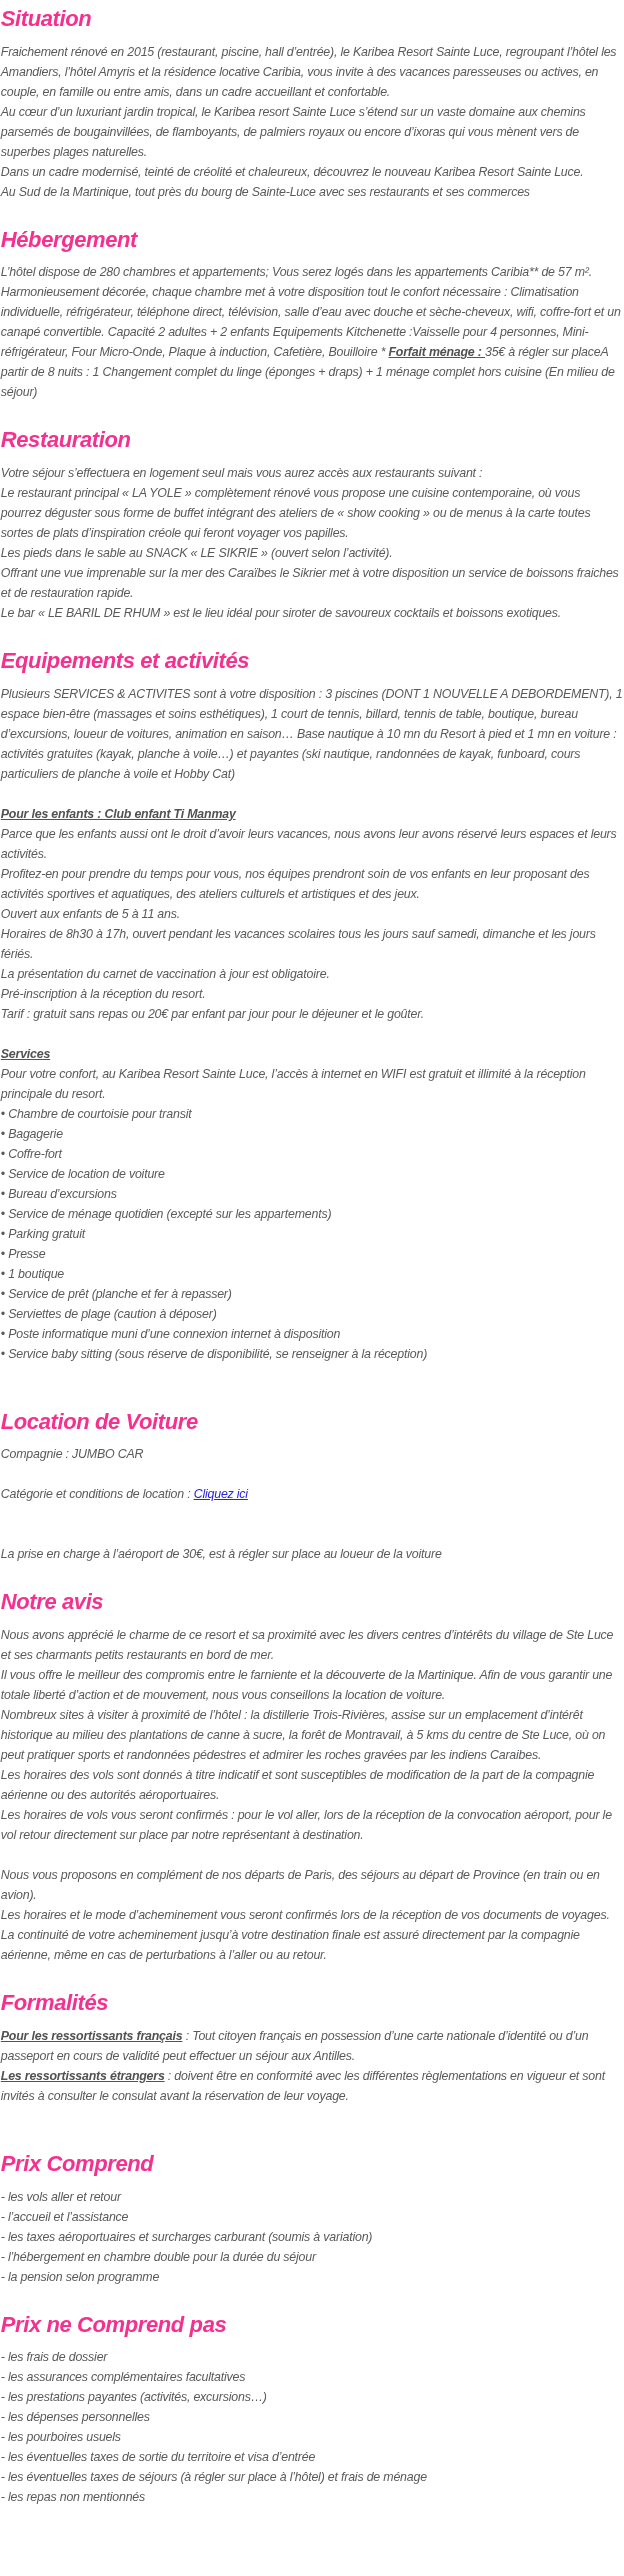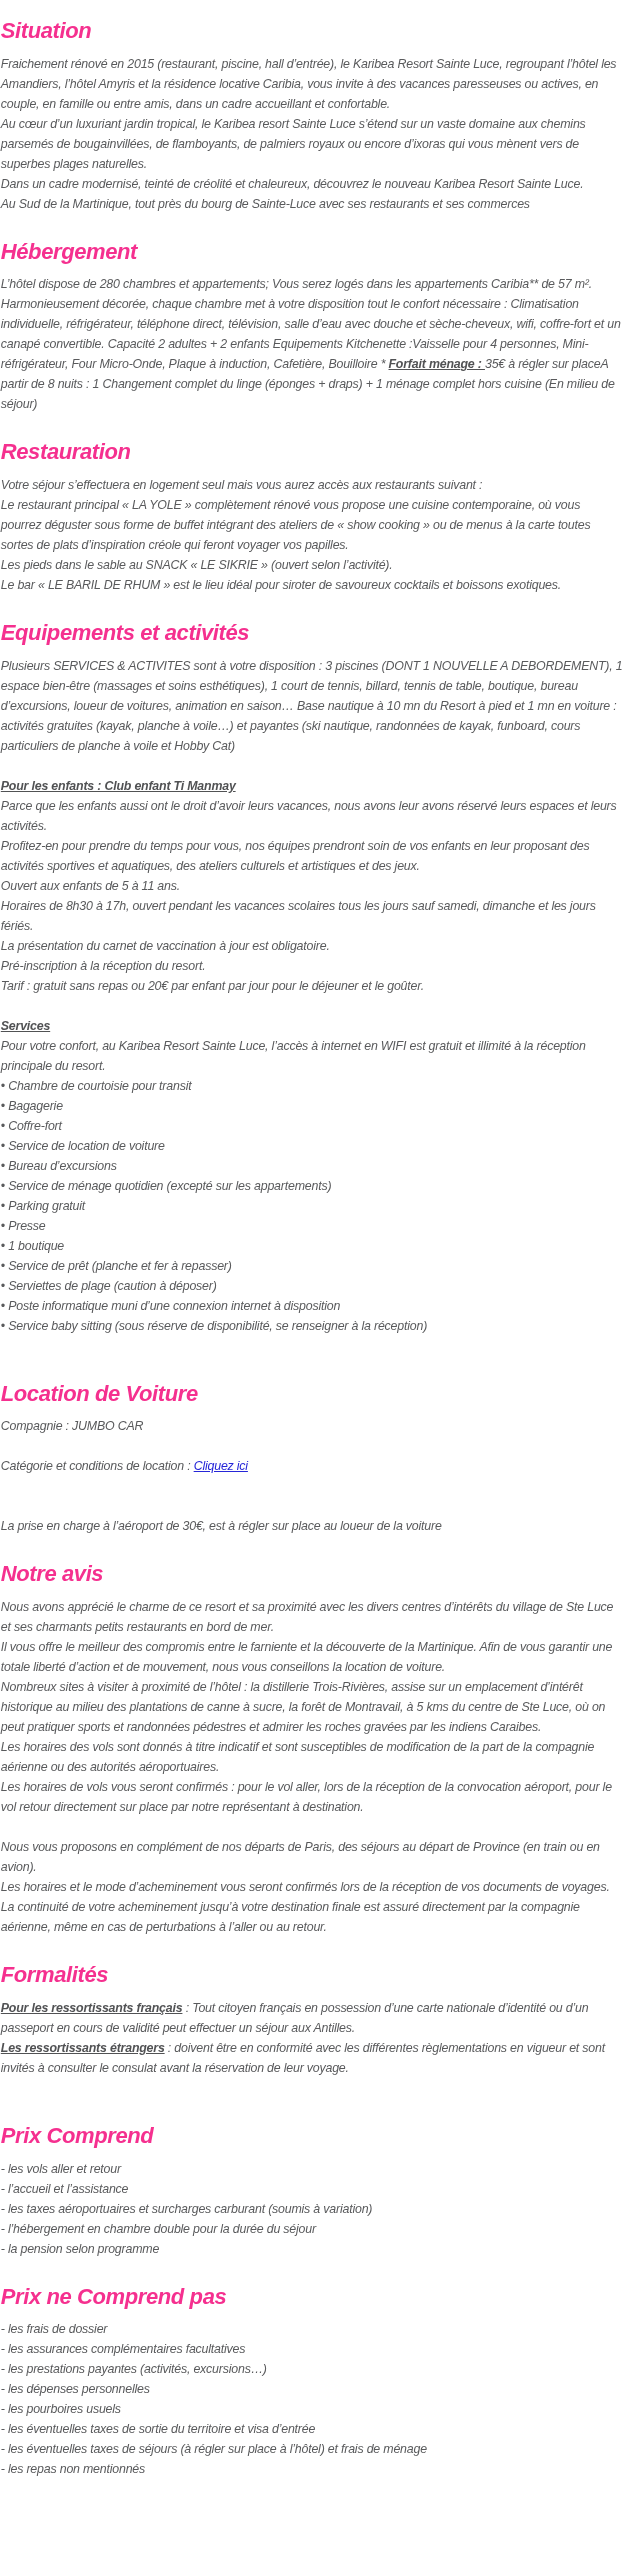--- a/index.html
+++ b/index.html
@@ -18,21 +18,21 @@
   h2.sec-title{
     font-family:"Liberation Sans",sans-serif;
     font-style:italic;
     font-weight:700;
     color:#f5308f;
     font-size:22px;
     line-height:25px;
     margin:25px 0 10.7px 0;
     letter-spacing:-0.4px;
   }
-  section.sec:first-child h2.sec-title{margin-top:13px;}
+  section.sec:first-child h2.sec-title{margin-top:1px;}
   p{margin:0;}
   .sp{height:20px;}
   .bold{font-weight:700;color:#515254;text-decoration:underline;}
   .boldu{font-weight:700;color:#515254;text-decoration:underline;text-align:center;}
   a.doc-link{color:#2626d8;text-decoration:underline;}
 </style>
 </head>
 <body>
 
 <div id="doc">
@@ -52,20 +52,21 @@
         <p><span>L’hôtel dispose de 280 chambres et appartements; Vous serez logés dans les appartements Caribia** de 57 m². Harmonieusement décorée, chaque chambre met à votre disposition tout le confort nécessaire : Climatisation individuelle, réfrigérateur, téléphone direct, télévision, salle d’eau avec douche et sèche-cheveux, wifi, coffre-fort et un canapé convertible. Capacité 2 adultes + 2 enfants Equipements Kitchenette :Vaisselle pour 4 personnes, Mini-réfrigérateur, Four Micro-Onde, Plaque à induction, Cafetière, Bouilloire * </span><span class="bold">Forfait ménage : </span><span>35€ à régler sur placeA partir de 8 nuits : 1 Changement complet du linge (éponges + draps) + 1 ménage complet hors cuisine (En milieu de séjour)</span></p>
       </div>
   </section>
 
   <section class="sec">
     <h2 class="sec-title">Restauration</h2>
     <div class="blocks">
         <p><span>Votre séjour s’effectuera en logement seul mais vous aurez accès aux restaurants suivant :</span></p>
         <p><span>Le restaurant principal « LA YOLE » complètement rénové vous propose une cuisine contemporaine, où vous pourrez déguster sous forme de buffet intégrant des ateliers de « show cooking » ou de menus à la carte toutes sortes de plats d’inspiration créole qui feront voyager vos papilles.</span></p>
         <p><span>Les pieds dans le sable au SNACK « LE SIKRIE » (ouvert selon l’activité).</span></p>
+        <p><span>Offrant une vue imprenable sur la mer des Caraïbes le Sikrier met à votre disposition un service de boissons fraiches et de restauration rapide.</span></p>
         <p><span>Le bar « LE BARIL DE RHUM » est le lieu idéal pour siroter de savoureux cocktails et boissons exotiques.</span></p>
       </div>
   </section>
 
   <section class="sec">
     <h2 class="sec-title">Equipements et activités</h2>
     <div class="blocks">
         <p><span>Plusieurs SERVICES &amp; ACTIVITES sont à votre disposition : 3 piscines (DONT 1 NOUVELLE A DEBORDEMENT), 1 espace bien-être (massages et soins esthétiques), 1 court de tennis, billard, tennis de table, boutique, bureau d’excursions, loueur de voitures, animation en saison… Base nautique à 10 mn du Resort à pied et 1 mn en voiture : activités gratuites (kayak, planche à voile…) et payantes (ski nautique, randonnées de kayak, funboard, cours particuliers de planche à voile et Hobby Cat)</span></p>
         <div class="sp"></div>
         <p><span class="boldu">Pour les enfants : Club enfant Ti Manmay</span></p>

